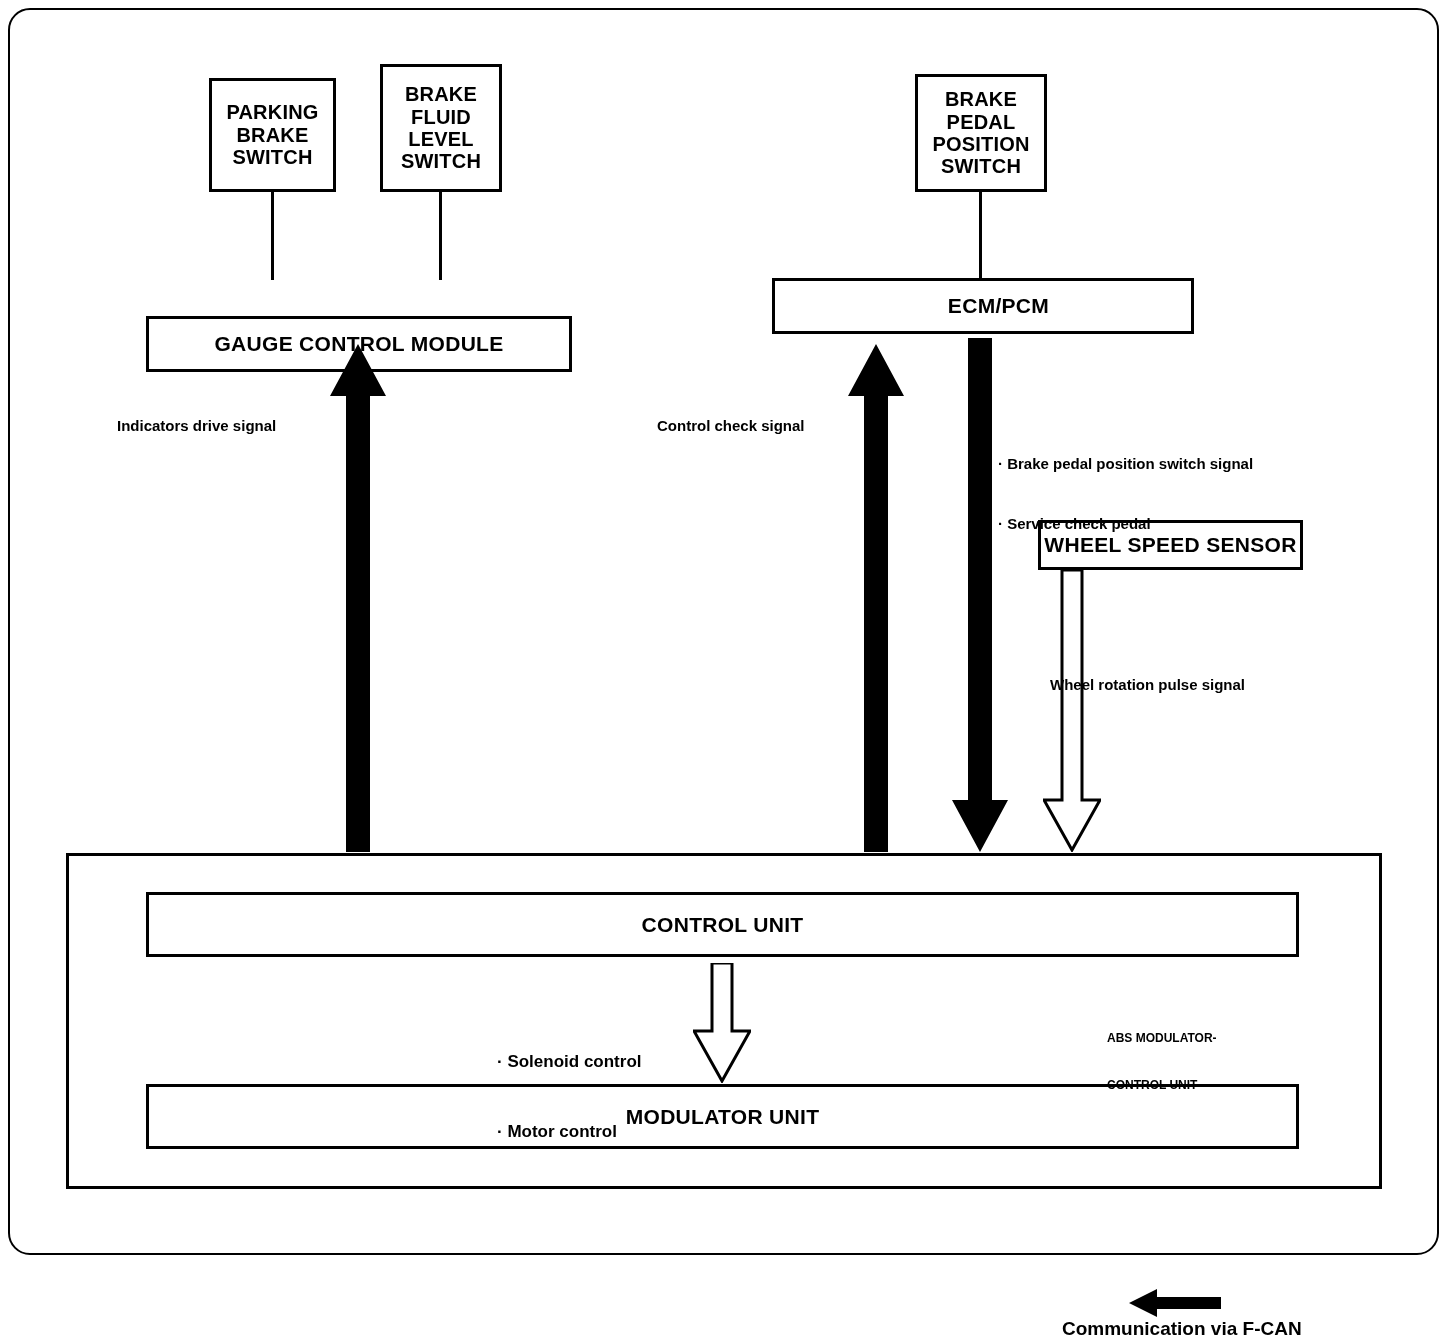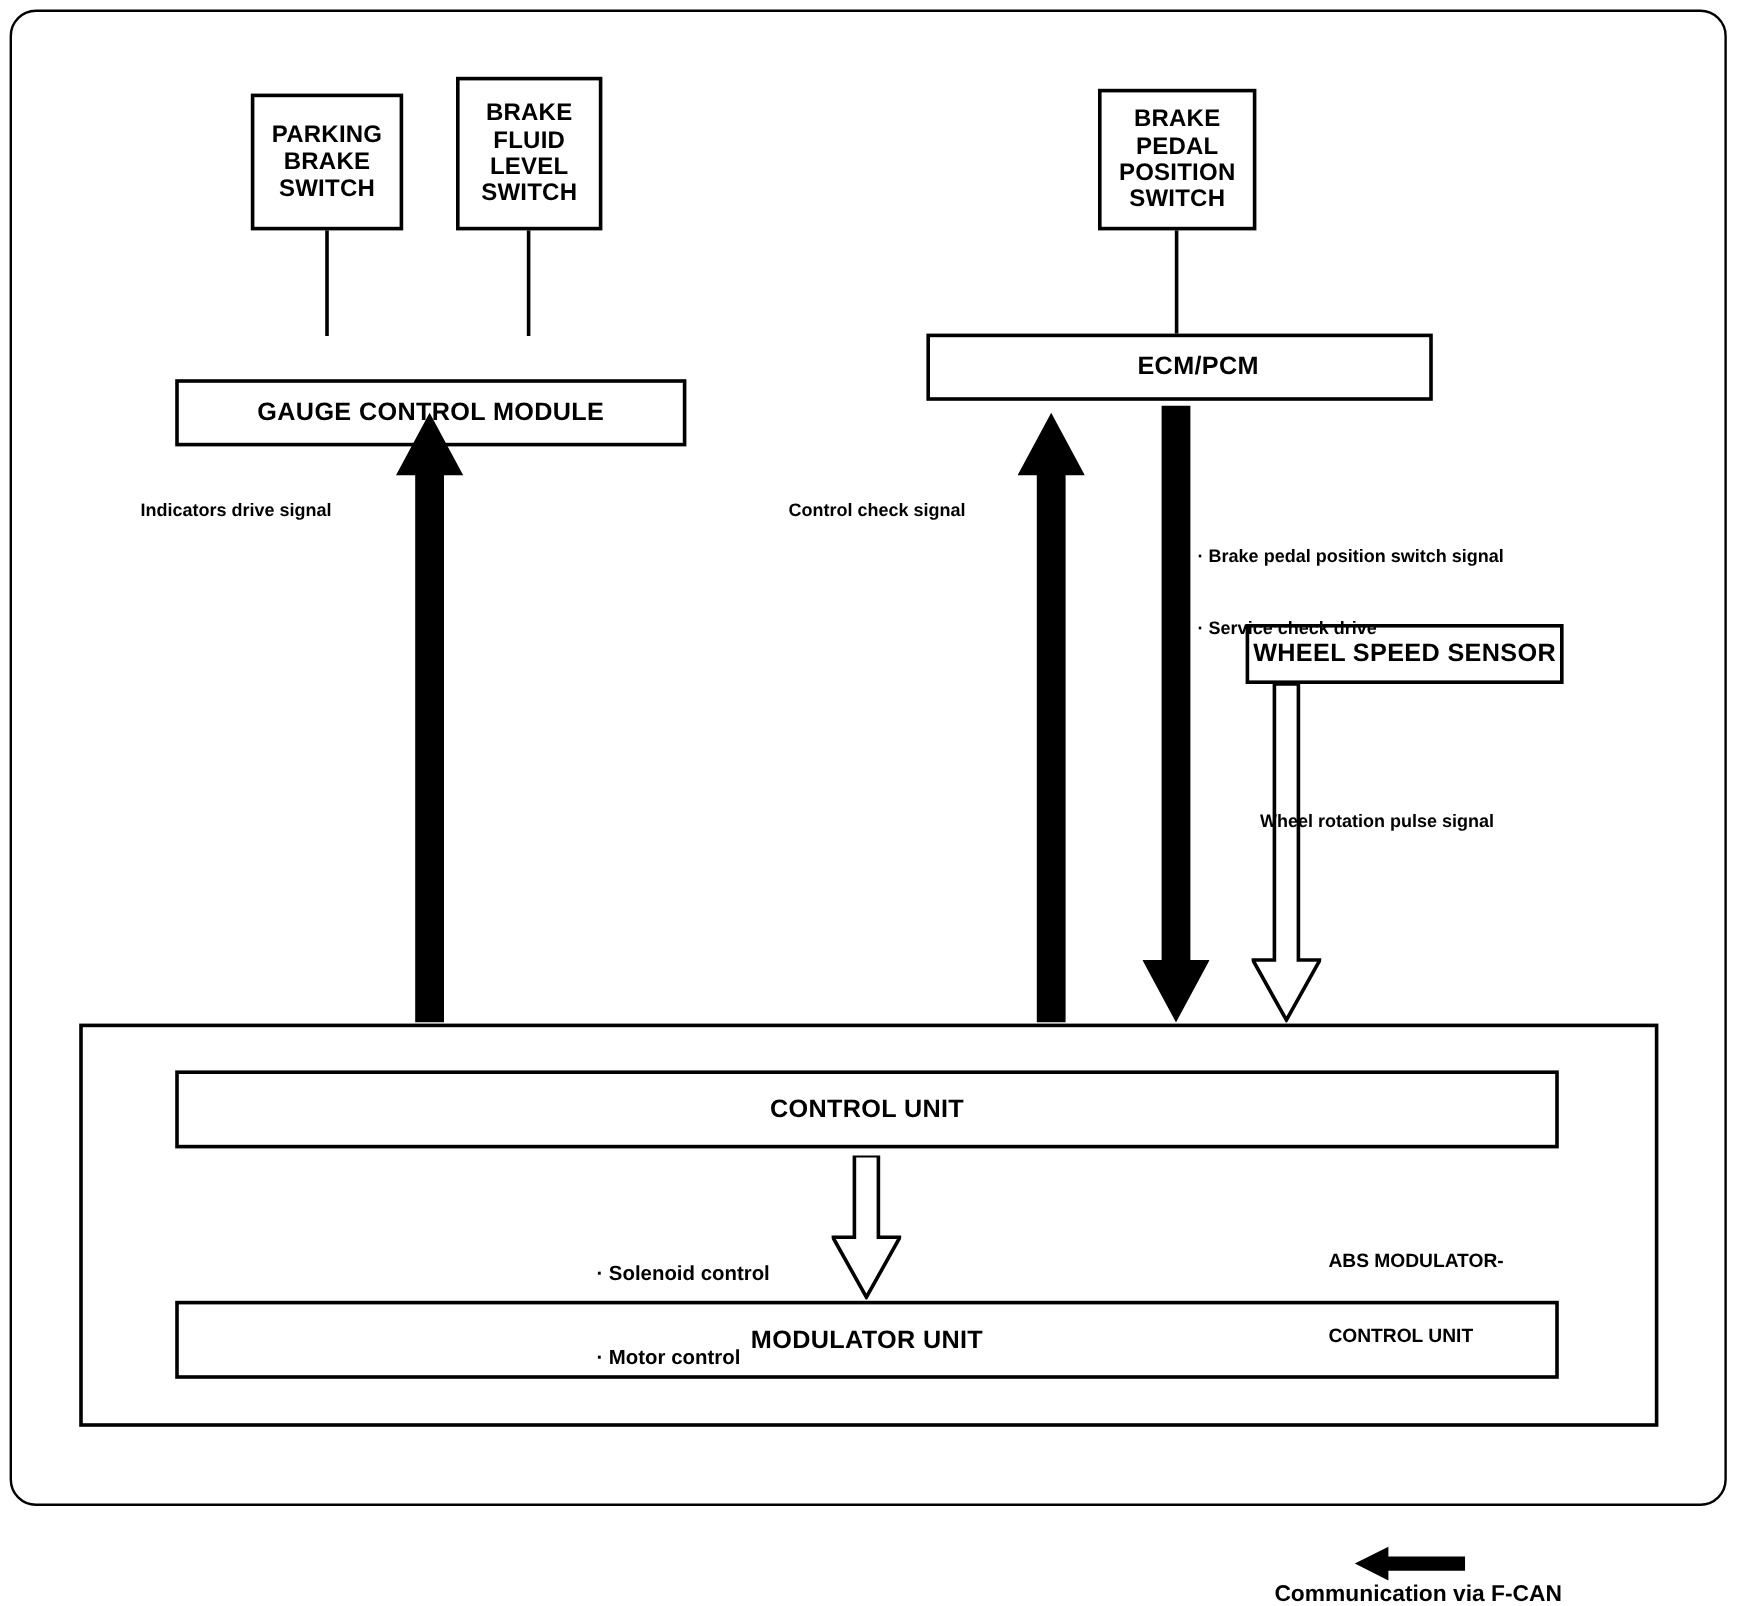--- a/index.html
+++ b/index.html
@@ -175,21 +175,21 @@
       <polygon points="19,0 39,0 39,230 57,230 29,280 1,230 19,230" fill="#ffffff" stroke="#000000" stroke-width="3" stroke-linejoin="miter"></polygon>
     </svg>
   </div>
 
   <div class="label" style="left:117px; top:416px;">Indicators drive signal</div>
 
   <div class="label" style="left:657px; top:416px;">Control check signal</div>
 
   <div class="label" style="left:998px; top:413px;">
     <div>· Brake pedal position switch signal</div>
-    <div>· Service check drive</div>
+    <div>· Service check pedal</div>
   </div>
 
   <div class="label" style="left:1050px; top:675px;">Wheel rotation pulse signal</div>
 
   <div class="abs-outer"></div>
 
   <div class="abs-inner" style="left:146px; top:892px; width:1153px; height:65px;">
     <span class="title-cap-lg">CONTROL UNIT</span>
   </div>
 
@@ -201,21 +201,21 @@
     <svg width="58" height="120" viewBox="0 0 58 120">
       <polygon points="19,0 39,0 39,68 57,68 29,118 1,68 19,68" fill="#ffffff" stroke="#000000" stroke-width="3" stroke-linejoin="miter"></polygon>
     </svg>
   </div>
 
   <div class="label-sm" style="left:497px; top:1003px;">
     <div>· Solenoid control</div>
     <div>· Motor control</div>
   </div>
 
-  <div class="label" style="left:1107px; top:1000px; font-size:16px; line-height:1.3;">
+  <div class="label" style="left:1107px; top:1000px; font-size:12px; line-height:1.3;">
     <div>ABS MODULATOR-</div>
     <div>CONTROL UNIT</div>
   </div>
 
   <div class="legend" style="left:1048px; top:1288px;flex-direction:column;">
     <span class="arrow" style="position:relative; width:92px; height:30px;">
       <svg width="92" height="30" viewBox="0 0 92 30">
         <polygon points="0,15 28,1 28,9 92,9 92,21 28,21 28,29" fill="#000000"></polygon>
       </svg>
     </span>

